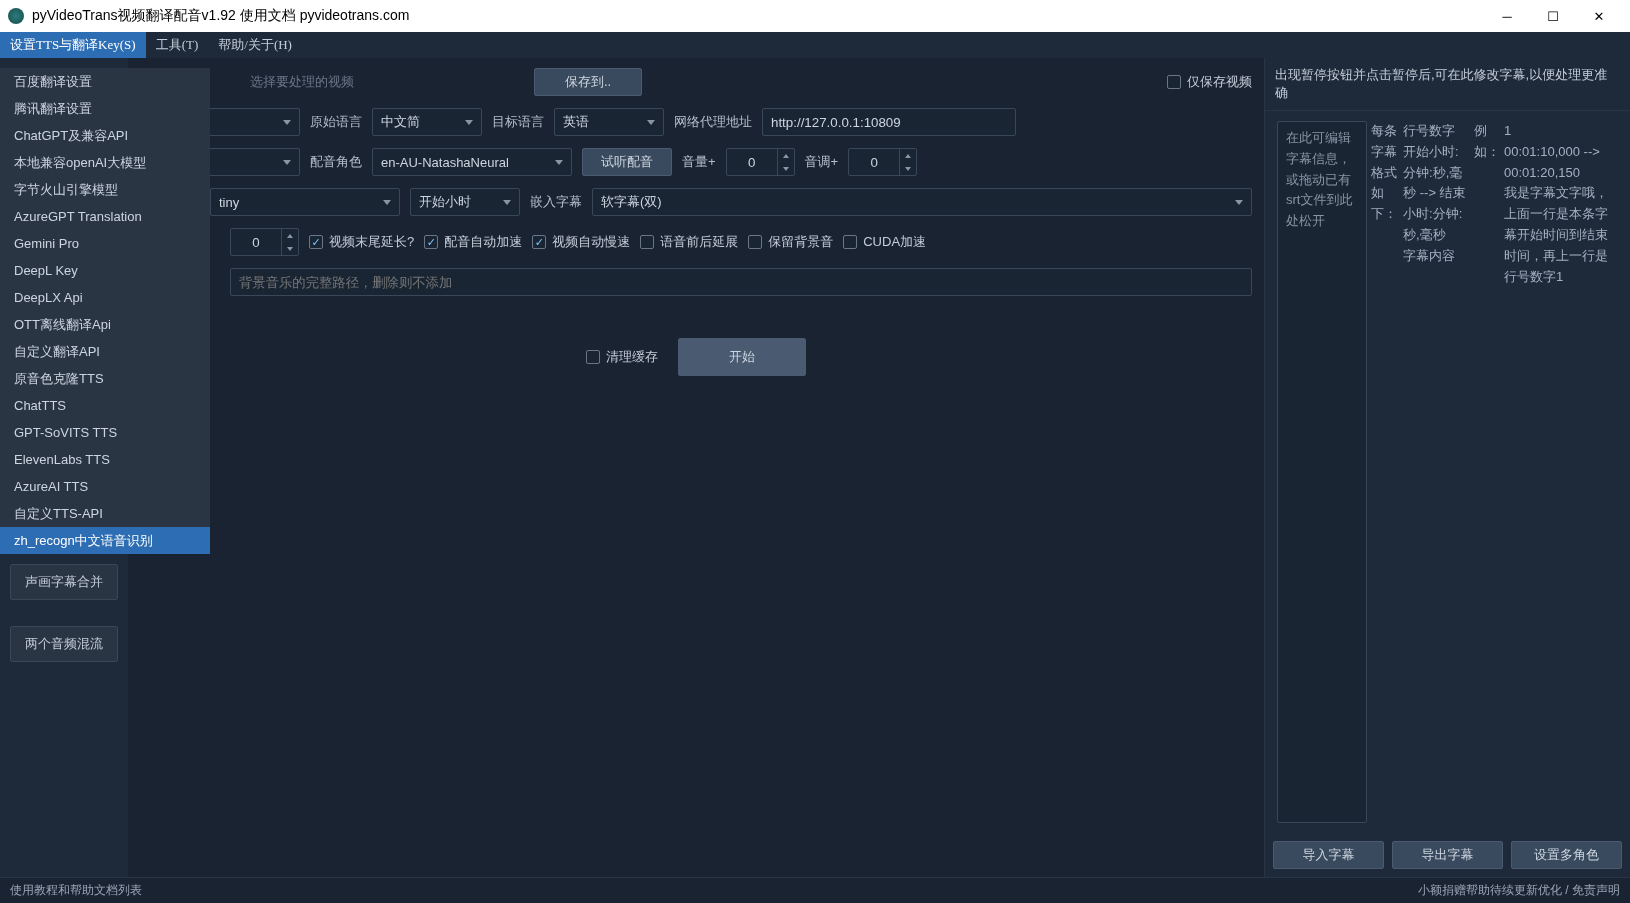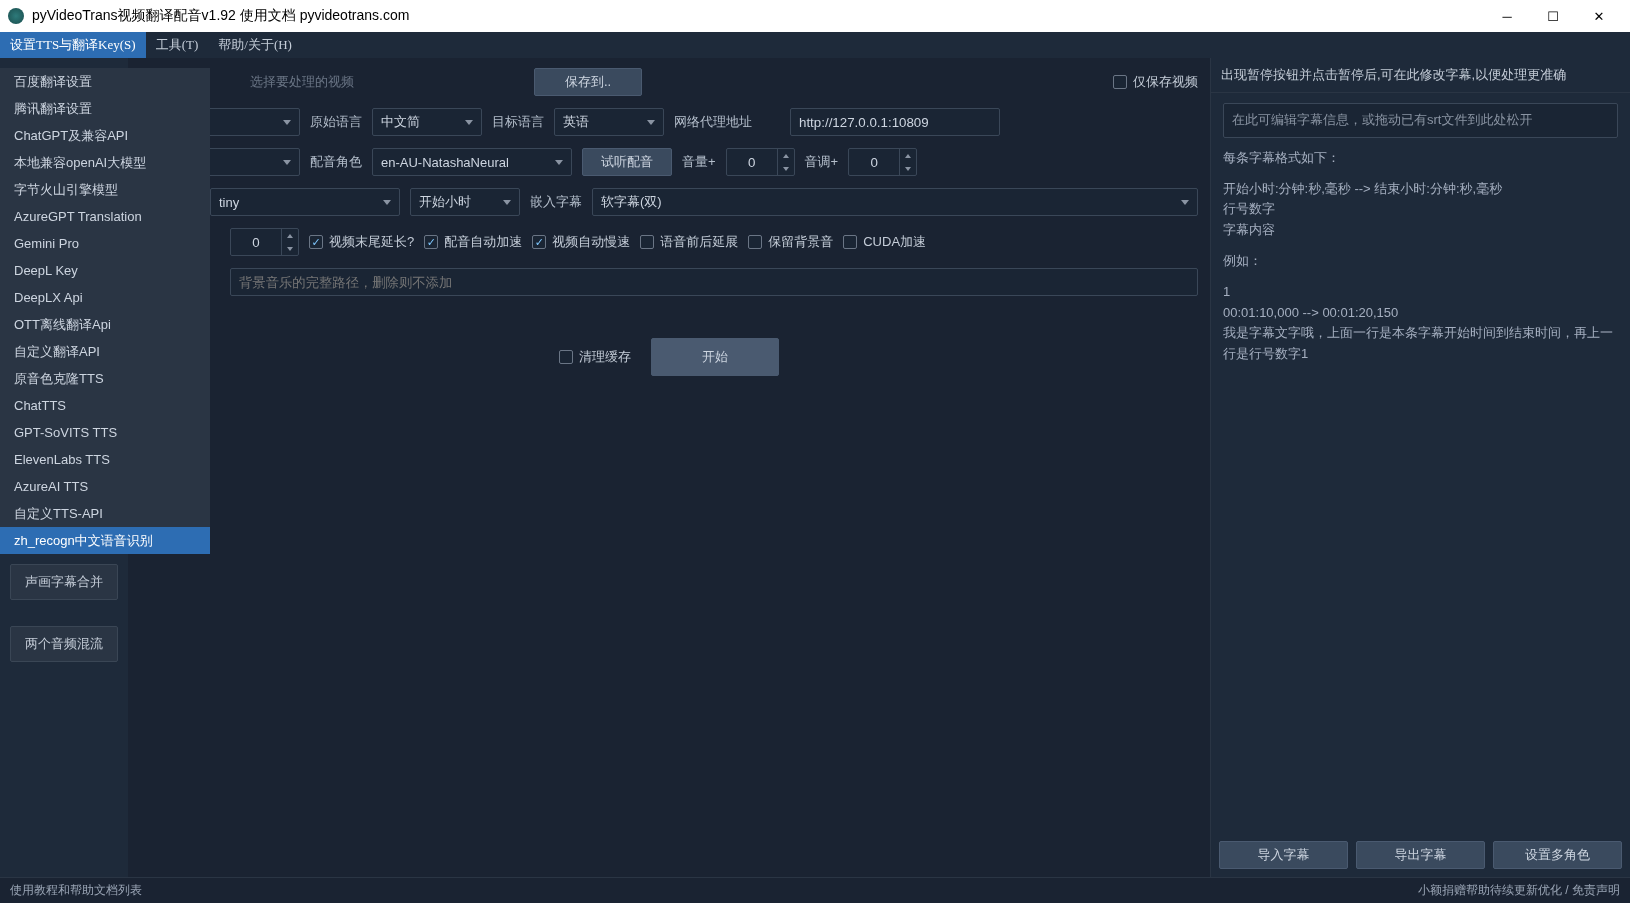--- a/index.html
+++ b/index.html
@@ -177,37 +177,37 @@
 }
 .cb-box.checked::after {
   content: "✓";
   color: #7fc8ff;
   font-size: 11px;
   line-height: 1;
 }
 .placeholder-text { color: #6a7585; }
 
 .right-panel {
-  width: 420px;
+  width: 366px;
   background: #1e2a3a;
   border-left: 1px solid #2a3544;
   display: flex;
   flex-direction: column;
 }
 .right-header {
   padding: 8px 10px;
   font-size: 13px;
   border-bottom: 1px solid #2a3544;
 }
 .right-body {
   flex: 1;
   padding: 10px 12px;
   display: flex;
-  flex-direction: column;
-  gap: 10px;
+  flex-direction: row;
+  gap: 4px;
   color: #a5afc0;
   font-size: 13px;
   line-height: 1.6;
 }
 .right-input {
   background: #1a2534;
   border: 1px solid #3a4758;
   padding: 6px 8px;
   color: #8a94a3;
   border-radius: 2px;
@@ -304,21 +304,21 @@
       <div class="select" style="width:110px">
         <span>中文简</span>
         <span class="caret"></span>
       </div>
       <span class="label">目标语言</span>
       <div class="select" style="width:110px">
         <span>英语</span>
         <span class="caret"></span>
       </div>
       <span class="label">网络代理地址</span>
-      <input class="input" style="width: 210px; margin-left: 28px;" value="http://127.0.0.1:10809">
+      <input class="input" style="width: 254px;" value="http://127.0.0.1:10809">
     </div>
 
     <div class="row">
       <div class="select" style="width:160px">
         <span>eTTS</span>
         <span class="caret"></span>
       </div>
       <span class="label">配音角色</span>
       <div class="select" style="width:200px">
         <span>en-AU-NatashaNeural</span>
@@ -423,22 +423,22 @@
     </div>
 
   </div>
 
   <div class="right-panel">
     <div class="right-header">出现暂停按钮并点击暂停后,可在此修改字幕,以便处理更准确</div>
     <div class="right-body">
       <div class="right-input">在此可编辑字幕信息，或拖动已有srt文件到此处松开</div>
       <div>每条字幕格式如下：</div>
       <div>
+        <div>行号数字</div>
         <div>开始小时:分钟:秒,毫秒 --&gt; 结束小时:分钟:秒,毫秒</div>
-        <div>行号数字</div>
         <div>字幕内容</div>
       </div>
       <div>例如：</div>
       <div>
         <div>1</div>
         <div>00:01:10,000 --&gt; 00:01:20,150</div>
         <div>我是字幕文字哦，上面一行是本条字幕开始时间到结束时间，再上一行是行号数字1</div>
       </div>
     </div>
     <div class="right-footer">

